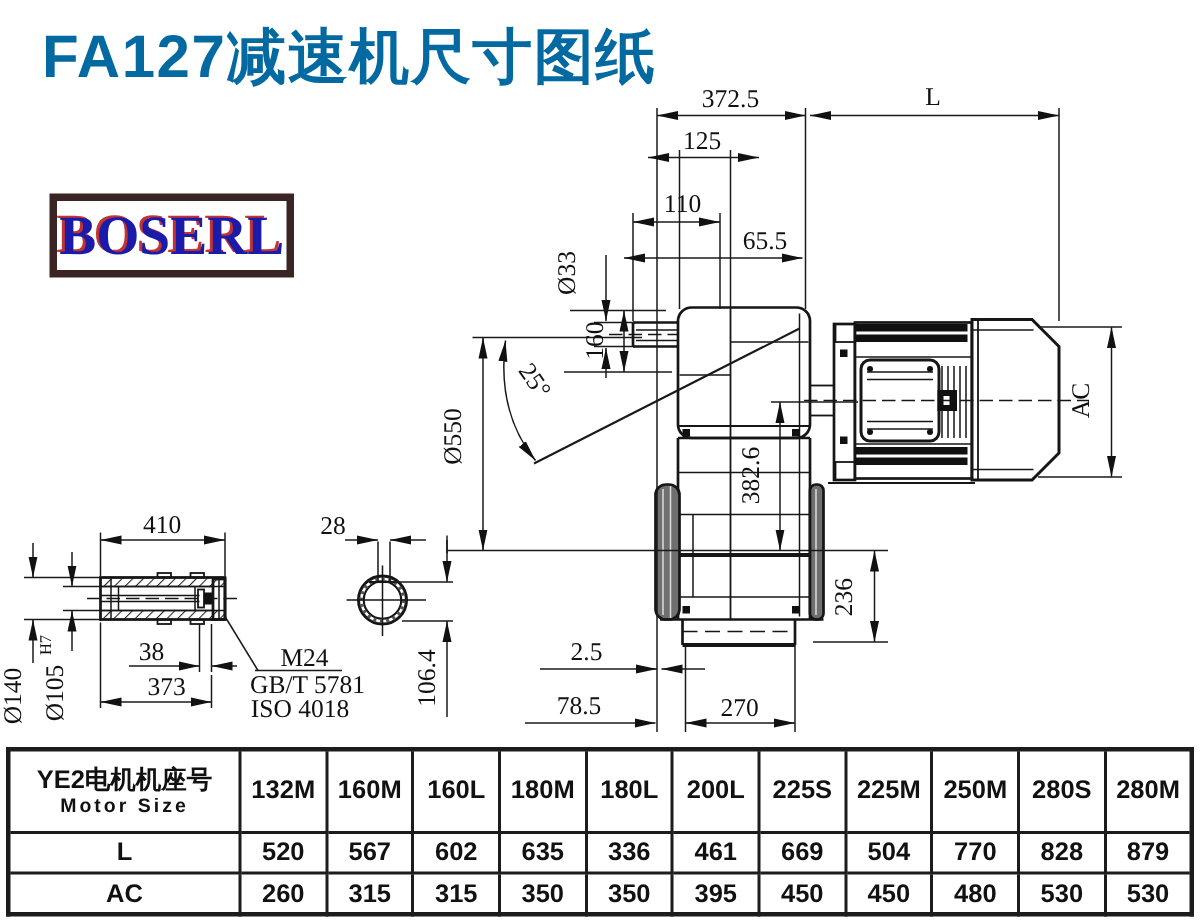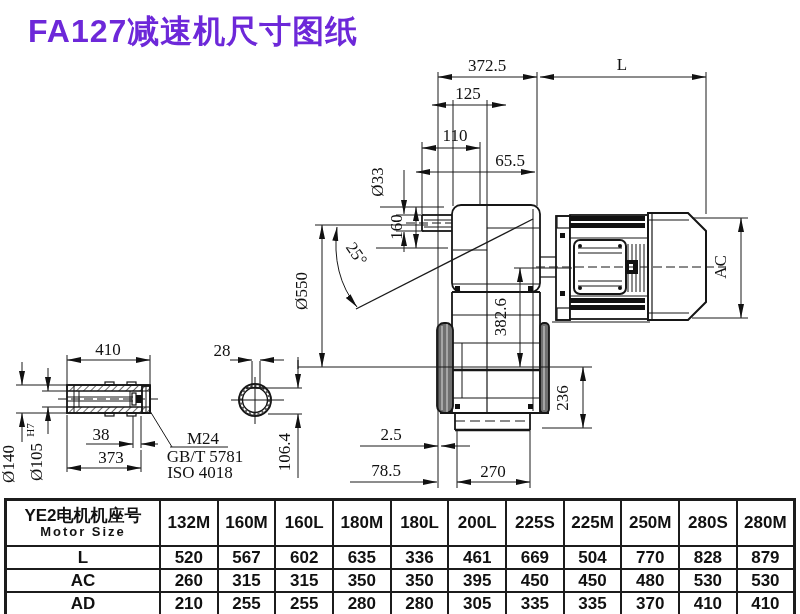--- a/index.html
+++ b/index.html
@@ -1,19 +1,19 @@
 <!DOCTYPE html>
 <html><head>
 <meta charset="utf-8">
 <style>
   html,body{margin:0;padding:0;background:#fff;}
   #page{position:relative;width:800px;height:614px;background:#fff;overflow:hidden;
         font-family:"Liberation Sans",sans-serif;color:#111;}
-  #title{position:absolute;left:28px;top:10px;font-size:32px;font-weight:bold;
-         letter-spacing:1px;color:#6d28d9;font-family:"Liberation Sans",sans-serif;}
+  #title{position:absolute;left:28px;top:10px;font-size:40px;font-weight:bold;
+         letter-spacing:1px;color:#0369a1;font-family:"Liberation Sans",sans-serif;}
   #logo{position:absolute;left:33px;top:129px;width:153px;height:46px;
         border:5px solid #3b2424;background:#fff;display:flex;align-items:center;justify-content:center;}
   #logo span{font-family:"Liberation Serif",serif;font-weight:bold;font-size:37px;
         color:#1b1baa;text-shadow:-2px -1px 0 #c23434;line-height:1;}
   svg{position:absolute;left:0;top:0;}
   svg text{font-family:"Liberation Serif",serif;font-size:17px;fill:#111;}
   svg text.sm{font-size:11px;}
   svg text.dim{text-anchor:middle;}
   #spec-table{position:absolute;left:4px;top:498px;width:792px;height:113px;
         border-collapse:collapse;table-layout:fixed;}
@@ -25,20 +25,23 @@
   #spec-table .en{letter-spacing:2px;font-size:13px;}
   #spec-table{border:3px solid #1c1c1c;}
 </style>
 </head>
 <body>
 
 <div id="page">
 
   <div id="title">FA127减速机尺寸图纸</div>
 
+  <div id="logo">
+    <span>BOSERL</span>
+  </div>
 
   <svg width="800" height="614" viewBox="0 0 800 614">
     <defs>
       <marker id="ae" markerUnits="userSpaceOnUse" markerWidth="15" markerHeight="8" refX="14" refY="4" orient="auto">
         <path d="M14,4 L0,1 L0,7 Z" fill="#111"></path>
       </marker>
       <marker id="as" markerUnits="userSpaceOnUse" markerWidth="15" markerHeight="8" refX="14" refY="4" orient="auto-start-reverse">
         <path d="M14,4 L0,1 L0,7 Z" fill="#111"></path>
       </marker>
       <pattern id="hatch" width="5" height="5" patternUnits="userSpaceOnUse" patternTransform="rotate(45)">
@@ -318,30 +321,16 @@
           <td>315</td>
           <td>350</td>
           <td>350</td>
           <td>395</td>
           <td>450</td>
           <td>450</td>
           <td>480</td>
           <td>530</td>
           <td>530</td>
         </tr>
-        <tr>
-          <td class="c0">AD</td>
-          <td>210</td>
-          <td>255</td>
-          <td>255</td>
-          <td>280</td>
-          <td>280</td>
-          <td>305</td>
-          <td>335</td>
-          <td>335</td>
-          <td>370</td>
-          <td>410</td>
-          <td>410</td>
-        </tr>
       </tbody>
   </table>
 
 </div>
 
 </body></html>

